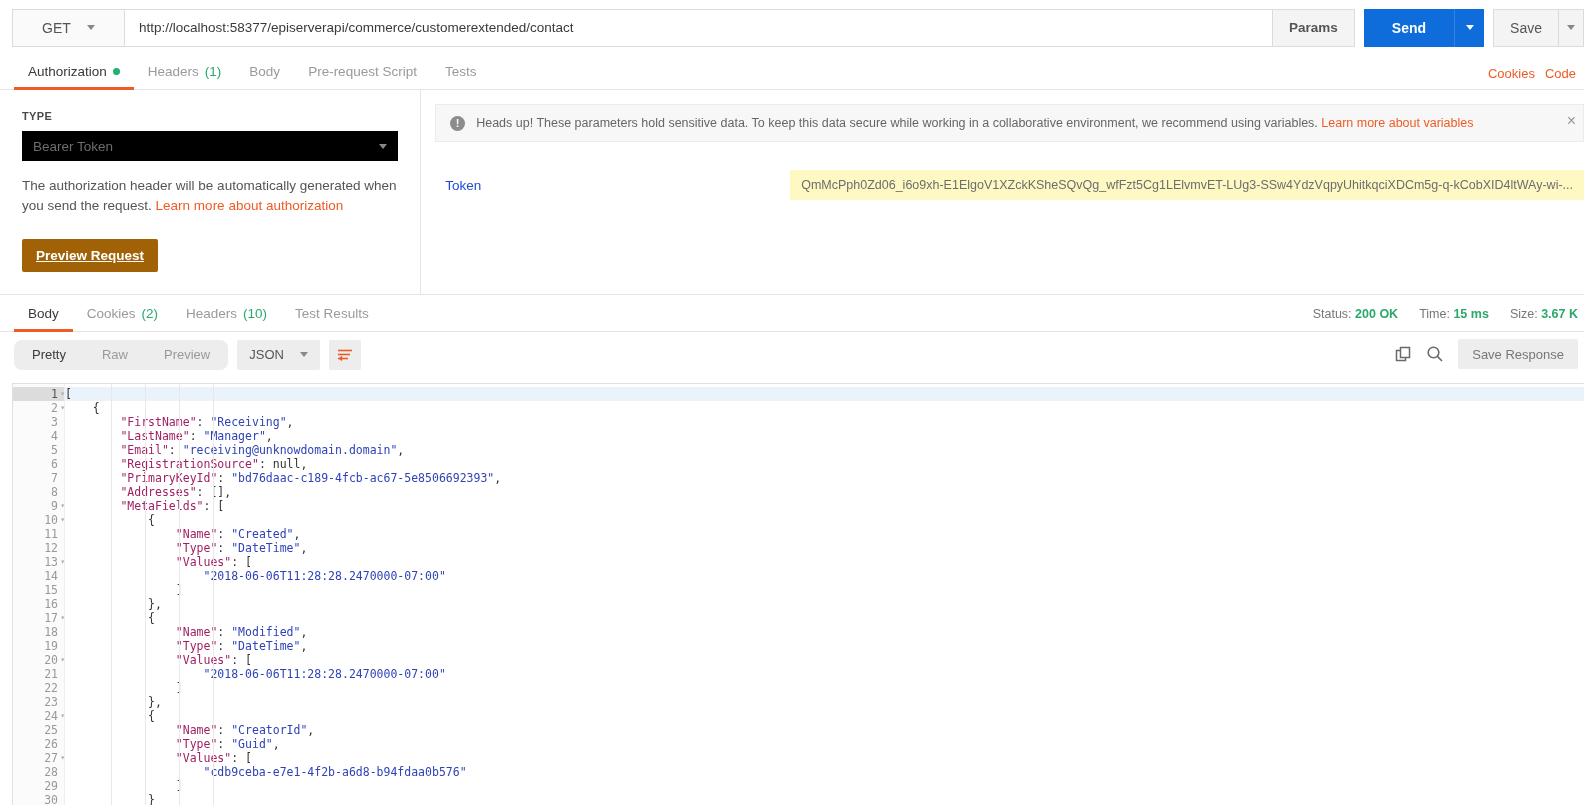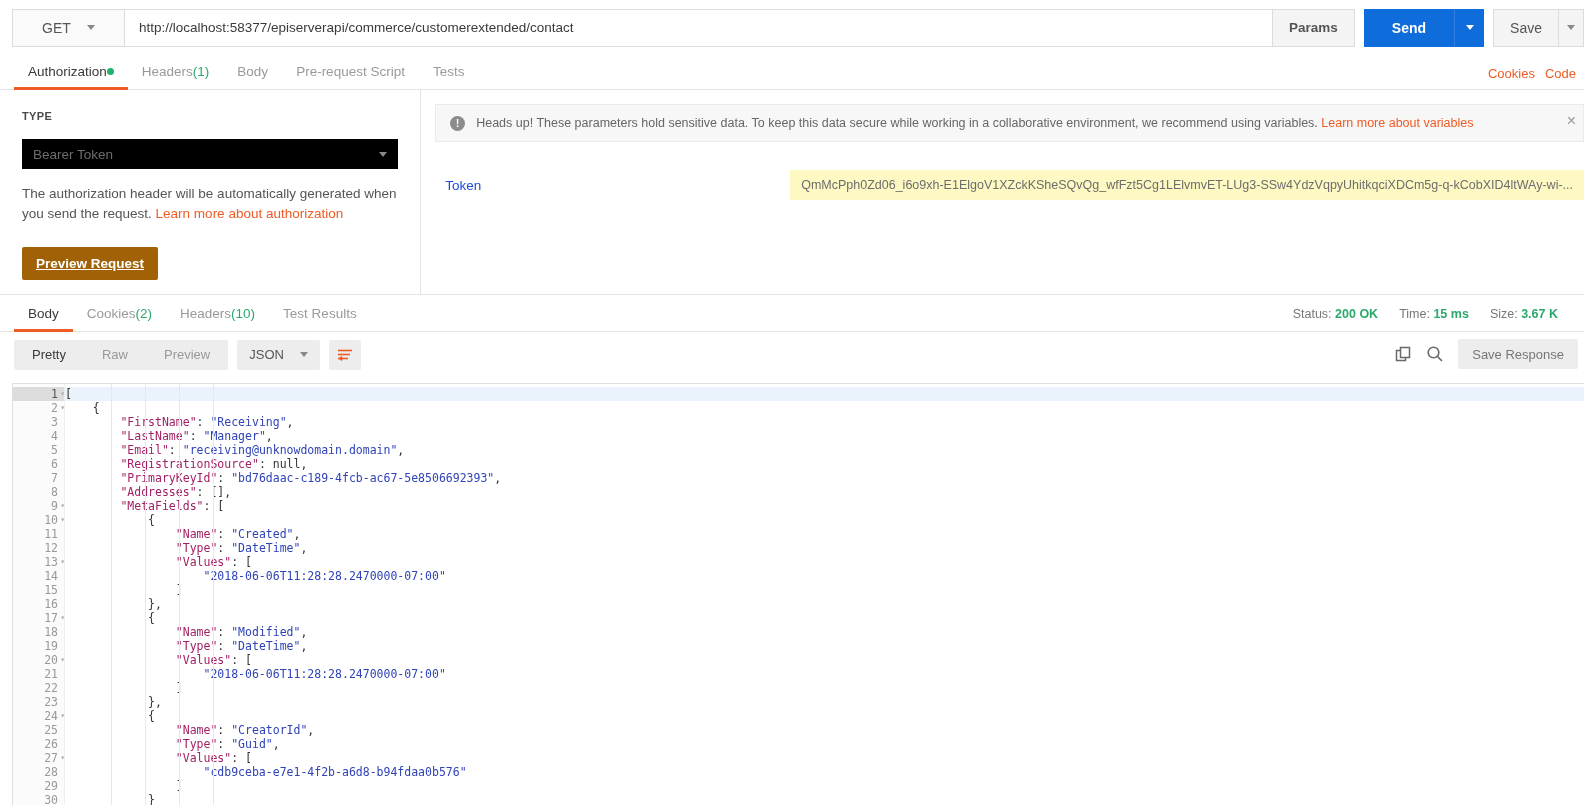--- a/index.html
+++ b/index.html
@@ -88,21 +88,21 @@
     height: 35px;
     display: flex; align-items: flex-end;
     border-bottom: 1px solid #e3e3e3;
     padding-left: 14px;
     position: relative;
   }
   .tab {
     padding: 0 14px 10px 14px;
     font-size: 13.5px; color: #9a9a9a;
     cursor: pointer; position: relative;
-    display: flex; align-items: center; 
+    display: flex; align-items: center; gap: 6px;
     white-space: nowrap;
   }
   .tab.active { color: #3a3a3a; }
   .tab.active::after {
     content: ""; position: absolute; left: 0; right: 0; bottom: -1px;
     height: 3px; background: #ef5b25;
   }
   .tab .count { color: #2aa96a; }
   .dot-green {
     width: 7px; height: 7px; border-radius: 50%;
@@ -122,21 +122,21 @@
     border-bottom: 1px solid #e3e3e3;
   }
   .auth-left {
     width: 440px;
     border-right: 1px solid #e3e3e3;
     padding: 20px 22px 0 22px;
   }
   .auth-label {
     font-size: 11px; letter-spacing: .4px;
     color: #4a4a4a; font-weight: bold;
-    margin-bottom: 17px;
+    margin-bottom: 9px;
   }
   .select-box {
     height: 30px; background: #000000;
     display: flex; align-items: center; justify-content: space-between;
     padding: 0 11px; font-size: 13.5px; color: #6d6d6d;
     cursor: pointer;
   }
   .auth-desc {
     margin-top: 15px; font-size: 13.5px; color: #555; line-height: 1.5;
   }
@@ -185,33 +185,33 @@
 
   
   .resp-tabs {
     height: 37px;
     display: flex; align-items: flex-end;
     border-bottom: 1px solid #e3e3e3;
     padding-left: 14px;
     position: relative;
   }
   .resp-meta {
-    position: absolute; right: 26px; bottom: 10px;
+    position: absolute; right: 6px; bottom: 10px;
     display: flex; gap: 21px; font-size: 12.5px; color: #777;
     white-space: nowrap;
   }
   .resp-meta .val { color: #2aa96a; font-weight: bold; }
 
   
   .resp-toolbar {
     height: 45px; display: flex; align-items: center;
     padding: 0 10px 0 14px; position: relative;
   }
   .seg {
-    display: flex; background: #ededed; border-radius: 2px; height: 30px;
+    display: flex; background: #ededed; border-radius: 8px; height: 30px;
   }
   .seg div {
     display: flex; align-items: center; padding: 0 18px;
     font-size: 13px; color: #999; cursor: pointer;
   }
   .seg div.active { color: #3a3a3a; }
   .fmt-box {
     margin-left: 9px; height: 30px; background: #ededed; border-radius: 2px;
     display: flex; align-items: center; gap: 16px;
     padding: 0 12px; font-size: 13px; color: #555; cursor: pointer;

